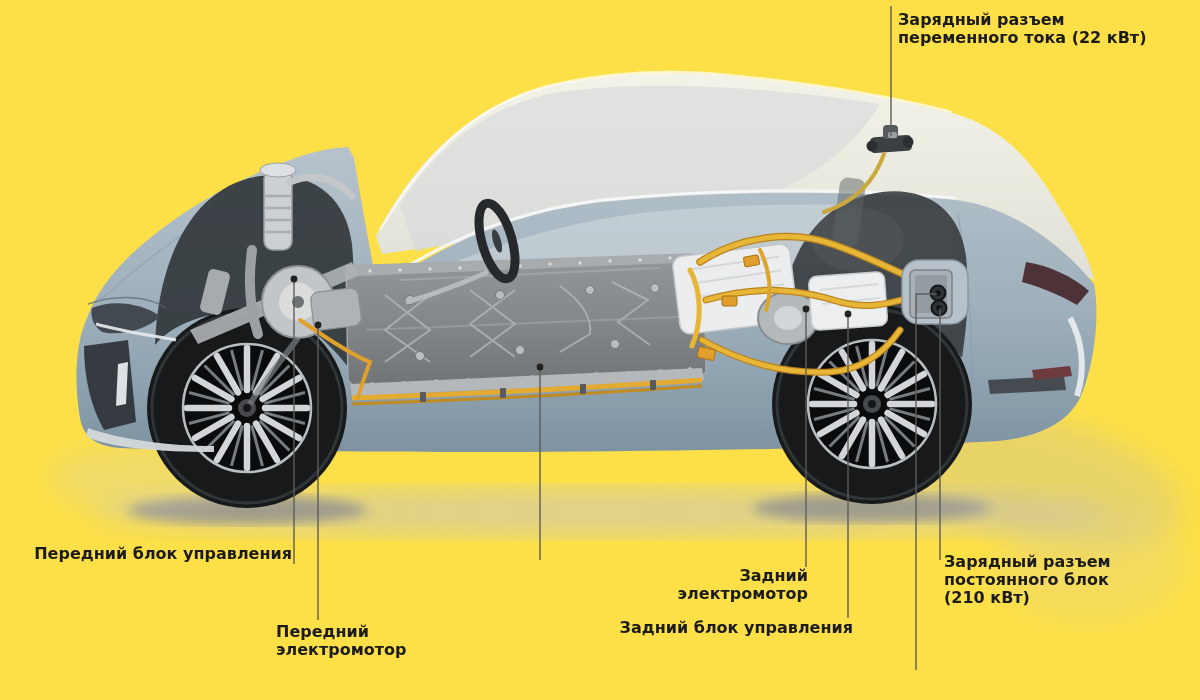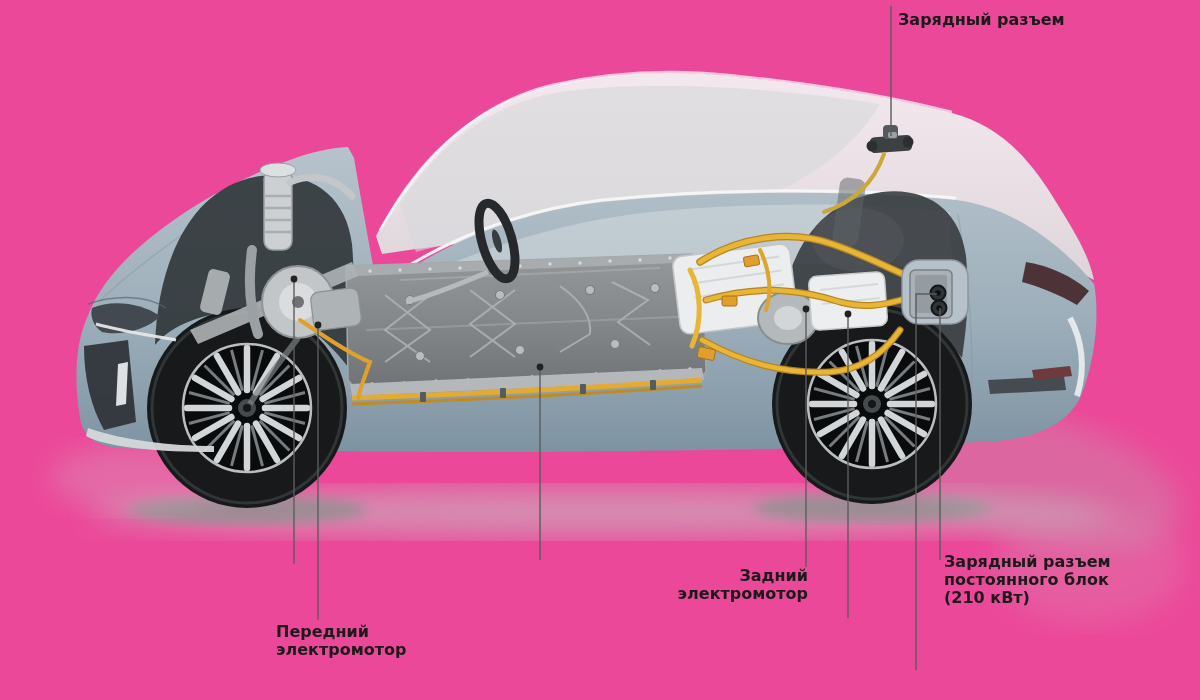--- a/index.html
+++ b/index.html
@@ -1,17 +1,17 @@
 <!DOCTYPE html>
 <html><head>
 <meta charset="utf-8">
 <style>
   html,body{margin:0;padding:0;background:#ffffff;}
   #stage{position:relative;width:1200px;height:700px;overflow:hidden;
-         font-family:"DejaVu Sans","Liberation Sans",sans-serif;background:#ec4899;}
+         font-family:"DejaVu Sans","Liberation Sans",sans-serif;background:#fde047;}
   #car-svg{position:absolute;left:0;top:0;}
   .label{position:absolute;font-weight:700;font-size:16px;line-height:18px;
          color:#1b1b1b;white-space:nowrap;}
   .label .ln{display:block;}
   .al-right{text-align:right;}
 </style>
 </head>
 <body>
 
 <div id="stage">
@@ -264,34 +264,41 @@
     <circle cx="294" cy="279" r="3.4"></circle>
     <circle cx="318" cy="325" r="3.4"></circle>
     <circle cx="540" cy="367" r="3.4"></circle>
     <circle cx="806" cy="309" r="3.4"></circle>
     <circle cx="848" cy="314" r="3.4"></circle>
   </g>
 </svg>
 
   <div class="label" style="left:898px;top:11px">
     <span class="ln">Зарядный разъем</span>
-  </div>
-
+    <span class="ln">переменного тока (22 кВт)</span>
+  </div>
+
+  <div class="label al-right" style="right:908px;top:545px">
+    <span class="ln">Передний блок управления</span>
+  </div>
 
   <div class="label" style="left:276px;top:623px">
     <span class="ln">Передний</span>
     <span class="ln">электромотор</span>
   </div>
 
 
   <div class="label al-right" style="right:392px;top:567px">
     <span class="ln">Задний</span>
     <span class="ln">электромотор</span>
   </div>
 
+  <div class="label al-right" style="right:347px;top:619px">
+    <span class="ln">Задний блок управления</span>
+  </div>
 
   <div class="label" style="left:944px;top:553px">
     <span class="ln">Зарядный разъем</span>
     <span class="ln">постоянного блок</span>
     <span class="ln">(210 кВт)</span>
   </div>
 
 
 </div>
 

